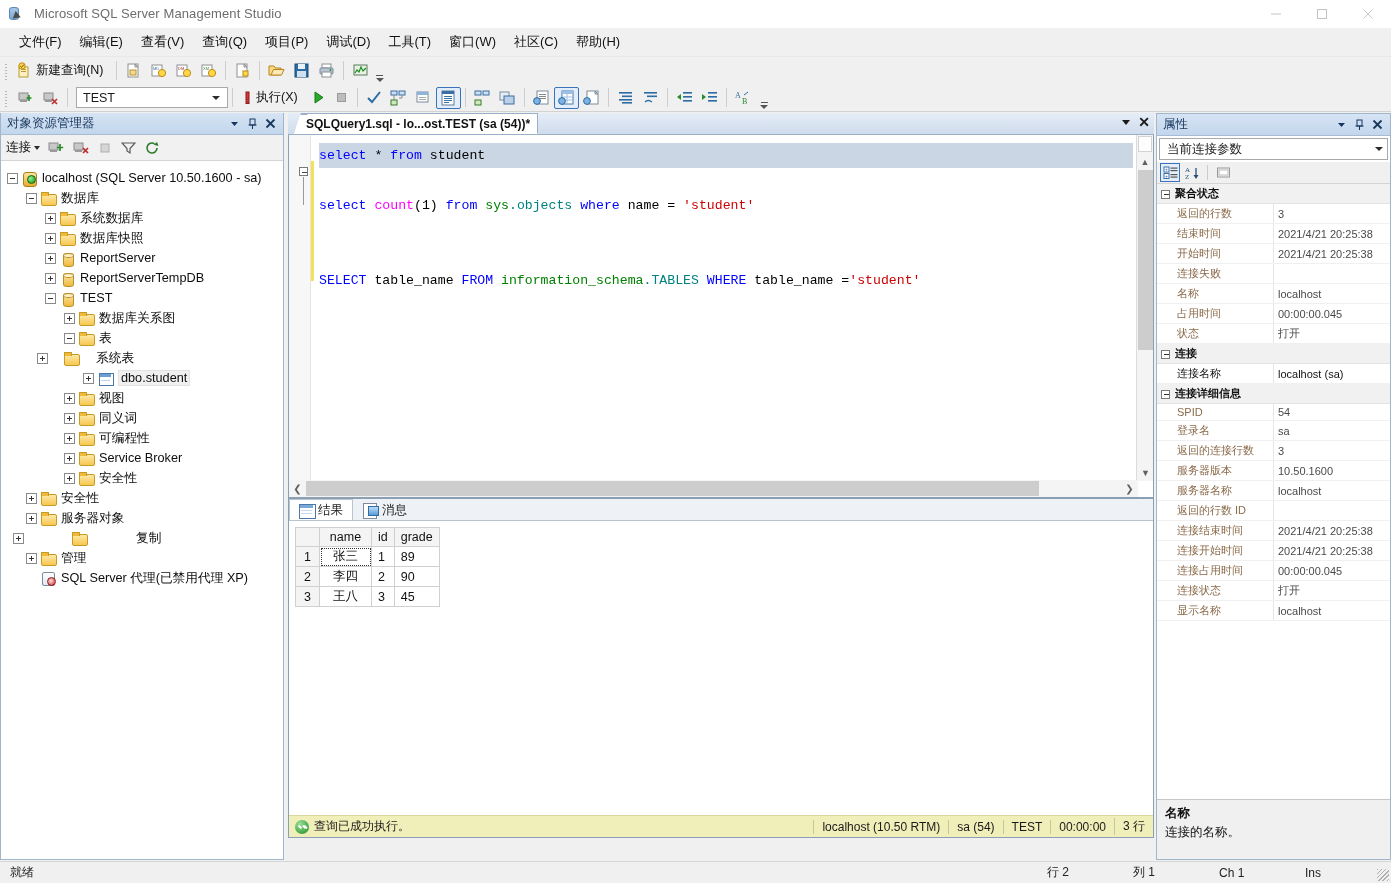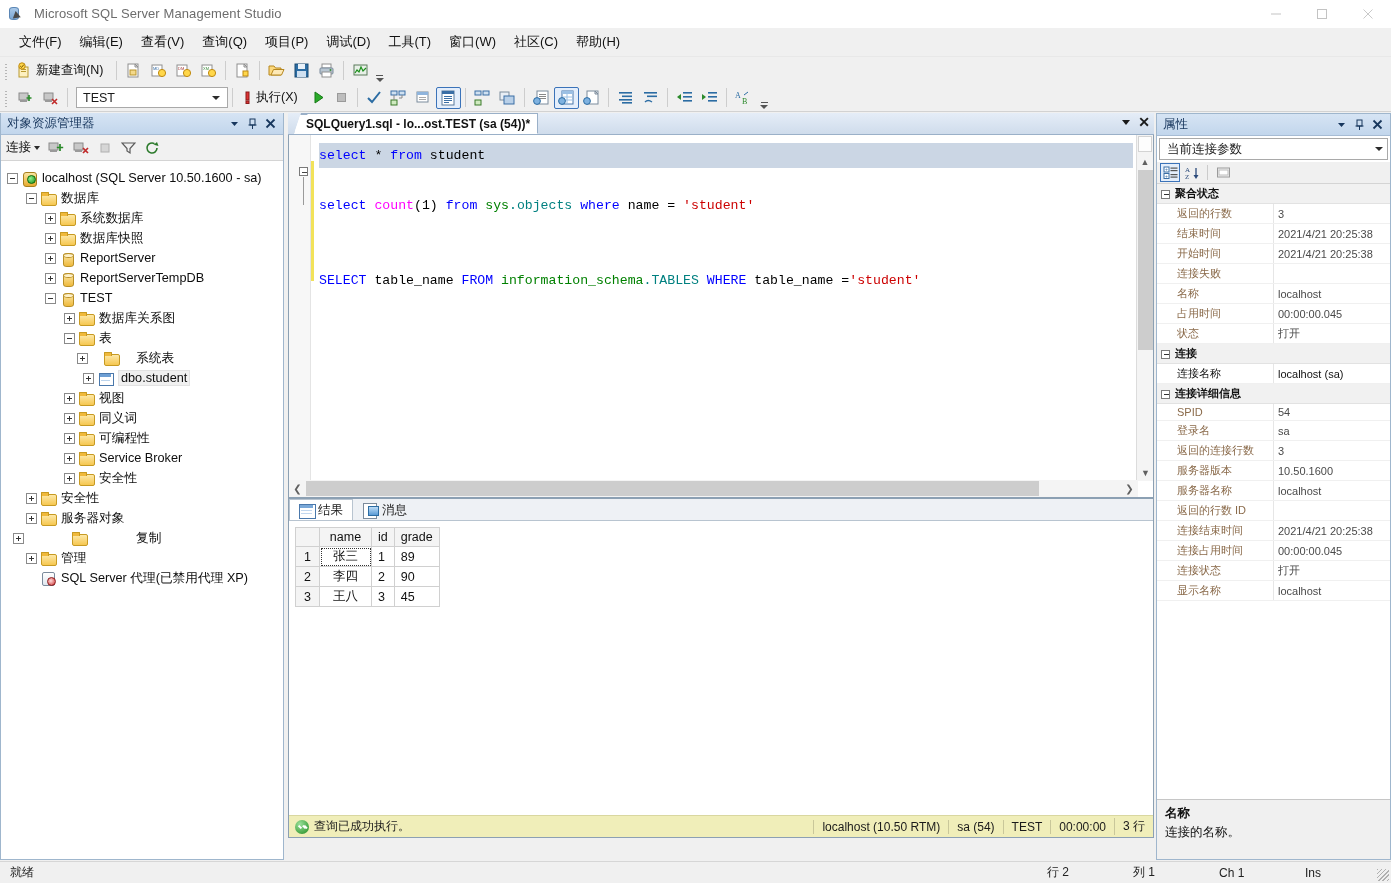--- a/index.html
+++ b/index.html
@@ -651,21 +651,21 @@
         <div class="node" style="padding-left: 63px;">
           <span class="exp plus"></span>
           <span class="ico folder"></span>
           <span class="lbl">数据库关系图</span>
         </div>
         <div class="node" style="padding-left: 63px;">
           <span class="exp"></span>
           <span class="ico folder"></span>
           <span class="lbl">表</span>
         </div>
-        <div class="node" style="padding-left: 76px; gap: 12px;">
+        <div class="node" style="padding-left: 36px; gap: 12px;">
           <span class="exp plus"></span>
           <span class="ico folder"></span>
           <span class="lbl">系统表</span>
         </div>
         <div class="node" style="padding-left: 82px;">
           <span class="exp plus"></span>
           <span class="ico table"></span>
           <span class="lbl sel">dbo.student</span>
         </div>
         <div class="node" style="padding-left: 63px;">
@@ -925,20 +925,24 @@
           </tr>
           <tr>
             <td class="k">返回的行数 ID</td>
             <td class="v"></td>
           </tr>
           <tr>
             <td class="k">连接结束时间</td>
             <td class="v">2021/4/21 20:25:38</td>
           </tr>
           <tr>
+            <td class="k">连接开始时间</td>
+            <td class="v">2021/4/21 20:25:38</td>
+          </tr>
+          <tr>
             <td class="k">连接占用时间</td>
             <td class="v">00:00:00.045</td>
           </tr>
           <tr>
             <td class="k">连接状态</td>
             <td class="v">打开</td>
           </tr>
           <tr>
             <td class="k">显示名称</td>
             <td class="v">localhost</td>

